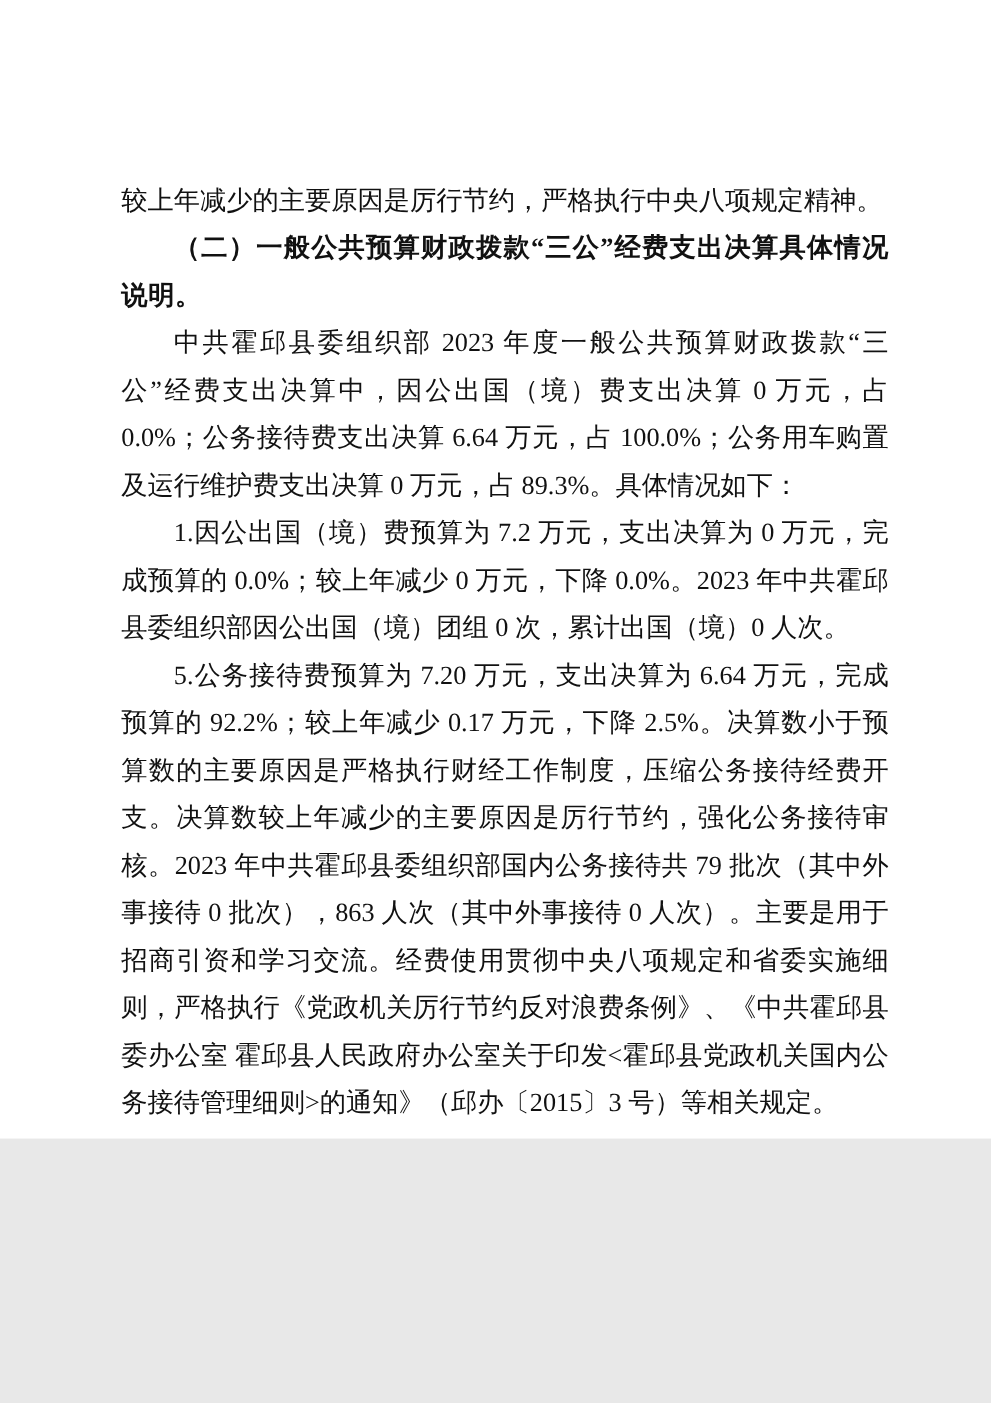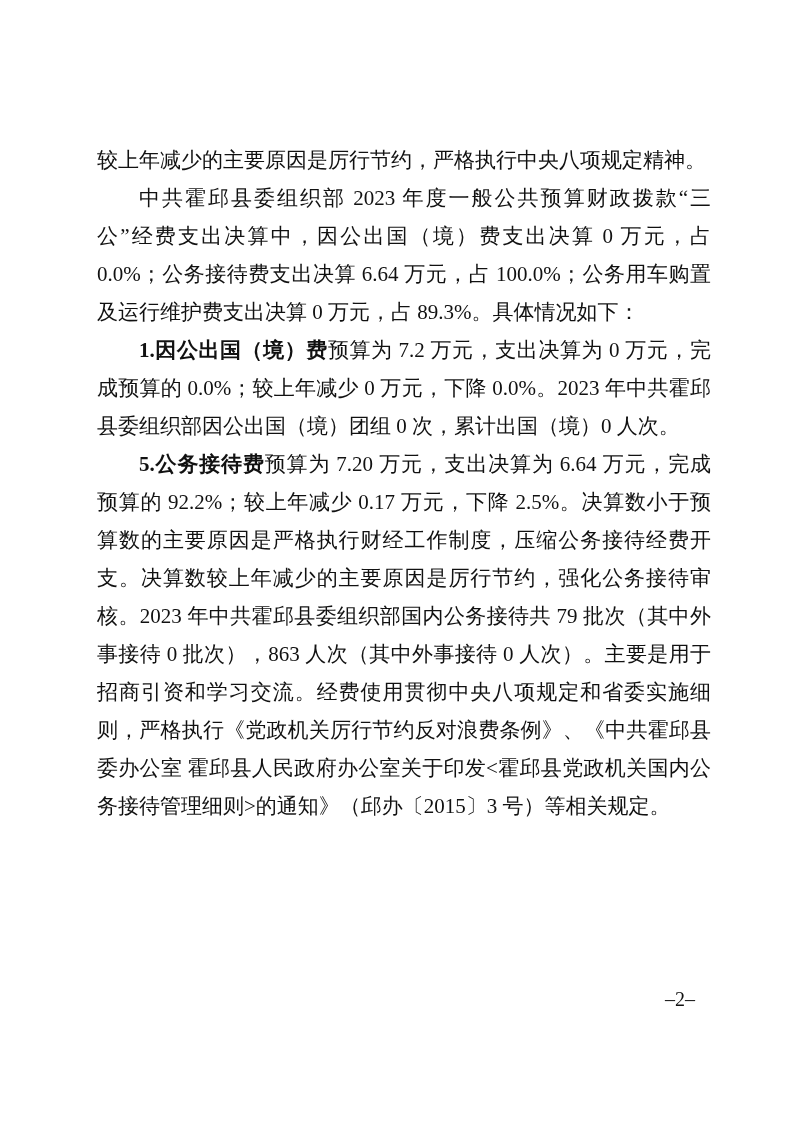--- a/index.html
+++ b/index.html
@@ -3,21 +3,21 @@
 <meta charset="utf-8">
 <style>
   html, body {
     margin: 0;
     padding: 0;
     background: #e8e8e8;
   }
   .page {
     position: relative;
     width: 793px;
-    height: 1122px;
+    height: 911px;
     margin: 0 auto;
     background: #ffffff;
     overflow: hidden;
     font-family: "Liberation Serif", "DejaVu Serif", serif;
     color: #111111;
   }
   .content {
     position: absolute;
     left: 97px;
     top: 141px;
@@ -32,37 +32,38 @@
     text-indent: 2em;
   }
   .para.no-indent {
     text-indent: 0;
   }
   .para.heading {
     font-weight: 700;
     letter-spacing: 0.5px;
   }
   .lead {
-    font-weight: 700;
+    font-weight: 400;
     margin-top: 40px;
   }
   .page-number {
     position: absolute;
     right: 98px;
     top: 985px;
     font-size: 20px;
     line-height: 28px;
     color: #111111;
     font-family: "Liberation Serif", "DejaVu Serif", serif;
   }
 </style>
 </head>
 <body>
 
 <div class="page">
   <main class="content">
     <p class="para no-indent">较上年减少的主要原因是厉行节约，严格执行中央八项规定精神。</p>
+    <p class="para heading">（二）一般公共预算财政拨款“三公”经费支出决算具体情况说明。</p>
     <p class="para">中共霍邱县委组织部 2023 年度一般公共预算财政拨款“三公”经费支出决算中，因公出国（境）费支出决算 0 万元，占 0.0%；公务接待费支出决算 6.64 万元，占 100.0%；公务用车购置及运行维护费支出决算 0 万元，占 89.3%。具体情况如下：</p>
     <p class="para"><strong class="lead">1.因公出国（境）费</strong><span>预算为 7.2 万元，支出决算为 0 万元，完成预算的 0.0%；较上年减少 0 万元，下降 0.0%。2023 年中共霍邱县委组织部因公出国（境）团组 0 次，累计出国（境）0 人次。</span></p>
     <p class="para"><strong class="lead">5.公务接待费</strong><span>预算为 7.20 万元，支出决算为 6.64 万元，完成预算的 92.2%；较上年减少 0.17 万元，下降 2.5%。决算数小于预算数的主要原因是严格执行财经工作制度，压缩公务接待经费开支。决算数较上年减少的主要原因是厉行节约，强化公务接待审核。2023 年中共霍邱县委组织部国内公务接待共 79 批次（其中外事接待 0 批次），863 人次（其中外事接待 0 人次）。主要是用于招商引资和学习交流。经费使用贯彻中央八项规定和省委实施细则，严格执行《党政机关厉行节约反对浪费条例》、《中共霍邱县委办公室 霍邱县人民政府办公室关于印发&lt;霍邱县党政机关国内公务接待管理细则&gt;的通知》（邱办〔2015〕3 号）等相关规定。</span></p>
   </main>
   <div class="page-number">–2–</div>
 </div>
 
 </body></html>

